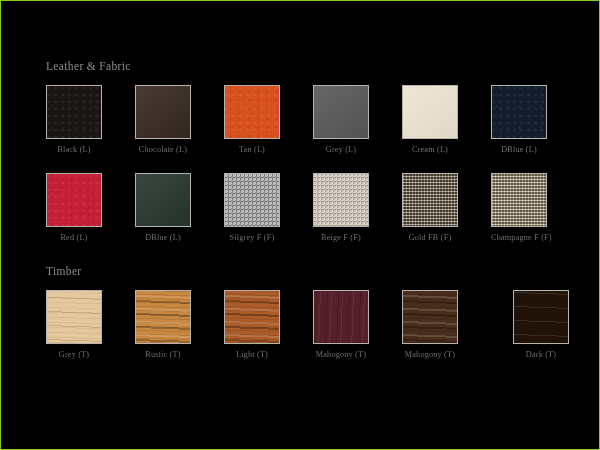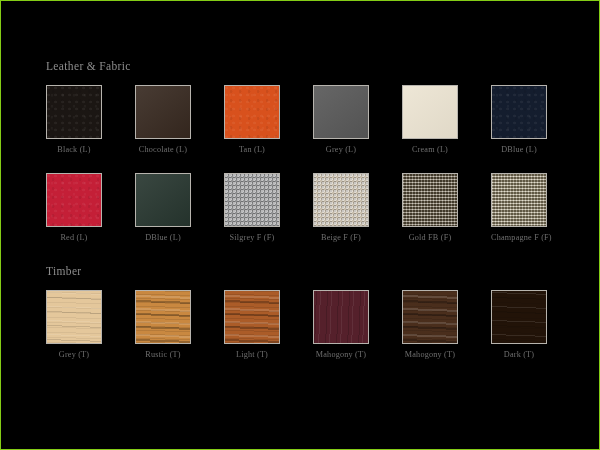--- a/index.html
+++ b/index.html
@@ -258,21 +258,21 @@
             <div class="grain tex-wood-vert"></div>
           </div>
         <div class="caption">Mahogony (T)</div>
       </div>
       <div class="swatch" style="left:356px">
         <div class="chip" style="background-color: rgb(74, 46, 28);">
             <div class="grain tex-wood-strong"></div>
           </div>
         <div class="caption">Mahogony (T)</div>
       </div>
-      <div class="swatch" style="left:445px">
+      <div class="swatch" style="left:467px">
         <div class="chip" style="background-color: rgb(34, 19, 8);">
             <div class="grain tex-wood"></div>
           </div>
         <div class="caption">Dark (T)</div>
       </div>
     </div>
   </div>
 
 </div>
 

